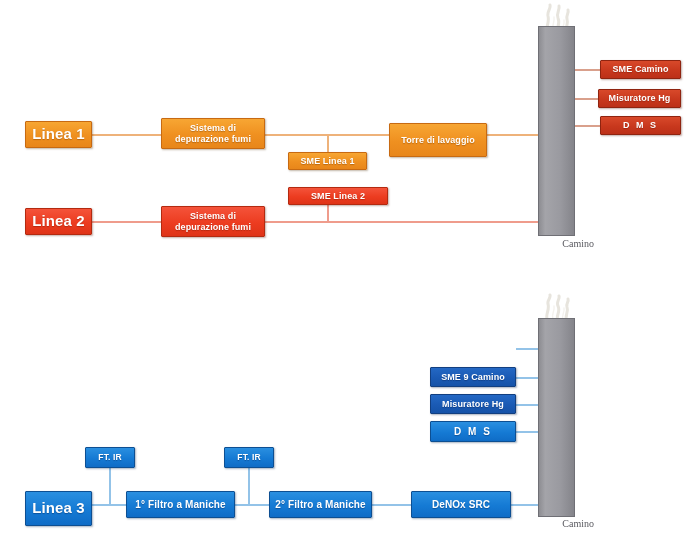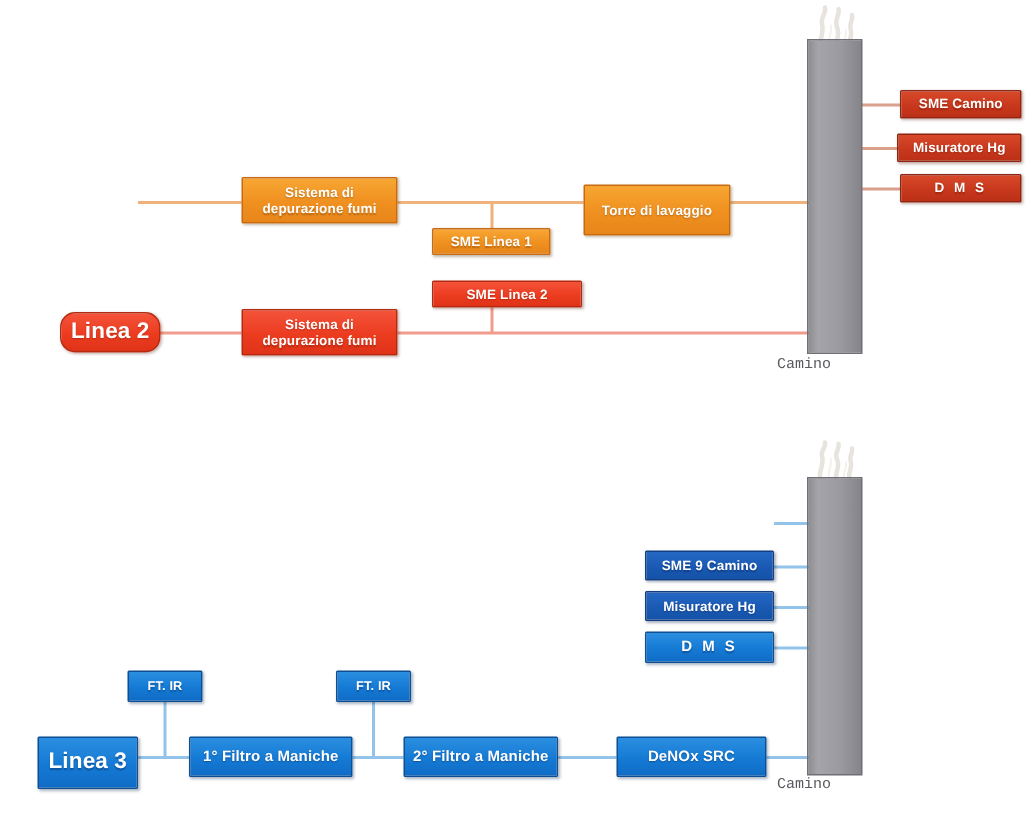--- a/index.html
+++ b/index.html
@@ -92,23 +92,23 @@
   .stack {
     position: absolute;
     background: linear-gradient(90deg, #8d8d92 0%, #a4a4a9 18%, #9a9aa0 60%, #84848a 100%);
     border: 1px solid #6f6f75;
     z-index: 3;
   }
   .stack-label {
     position: absolute;
     font-size: 10px;
     color: #59595f;
-    text-align: left;
+    text-align: right;
     z-index: 4;
-    font-family: Liberation Mono, monospace;
+    font-family: Liberation Serif, serif;
   }
   .smoke {
     position: absolute;
     z-index: 2;
     pointer-events: none;
   }
 </style>
 </head>
 <body>
 
@@ -137,31 +137,32 @@
 
   <div class="wire w-red" style="left:92px; top:221px; width:69px; height:1.6px;"></div>
   <div class="wire w-red" style="left:265px; top:221px; width:275px; height:1.6px;"></div>
 
   <div class="wire w-red" style="left:327px; top:205px; width:1.6px; height:17px;"></div>
 
   <div class="wire w-brickline" style="left:573px; top:69px; width:27px; height:1.6px; background:#d9a08c;"></div>
   <div class="wire w-brickline" style="left:573px; top:98px; width:27px; height:1.6px; background:#d9a08c;"></div>
   <div class="wire w-brickline" style="left:573px; top:125px; width:27px; height:1.6px; background:#d9a08c;"></div>
 
+  <div class="node n-orange fs-big" style="left:25px; top:121px; width:67px; height:27px;">Linea 1</div>
 
   <div class="node n-orange fs-small" style="left:161px; top:118px; width:104px; height:31px; flex-direction:column;">
     <span>Sistema di</span>
     <span>depurazione fumi</span>
   </div>
 
   <div class="node n-orange fs-small" style="left:288px; top:152px; width:79px; height:18px;">SME Linea 1</div>
 
   <div class="node n-orange fs-small" style="left:389px; top:123px; width:98px; height:34px;">Torre di lavaggio</div>
 
-  <div class="node n-red fs-big" style="left:40px; top:208px; width:67px; height:27px;border-radius:10px;">Linea 2</div>
+  <div class="node n-red fs-big" style="left:25px; top:208px; width:67px; height:27px;">Linea 2</div>
 
   <div class="node n-red fs-small" style="left:161px; top:206px; width:104px; height:31px; flex-direction:column;">
     <span>Sistema di</span>
     <span>depurazione fumi</span>
   </div>
 
   <div class="node n-red fs-small" style="left:288px; top:187px; width:100px; height:18px;">SME Linea 2</div>
 
   <div class="node n-brick fs-small" style="left:600px; top:60px; width:81px; height:19px;">SME Camino</div>
 

